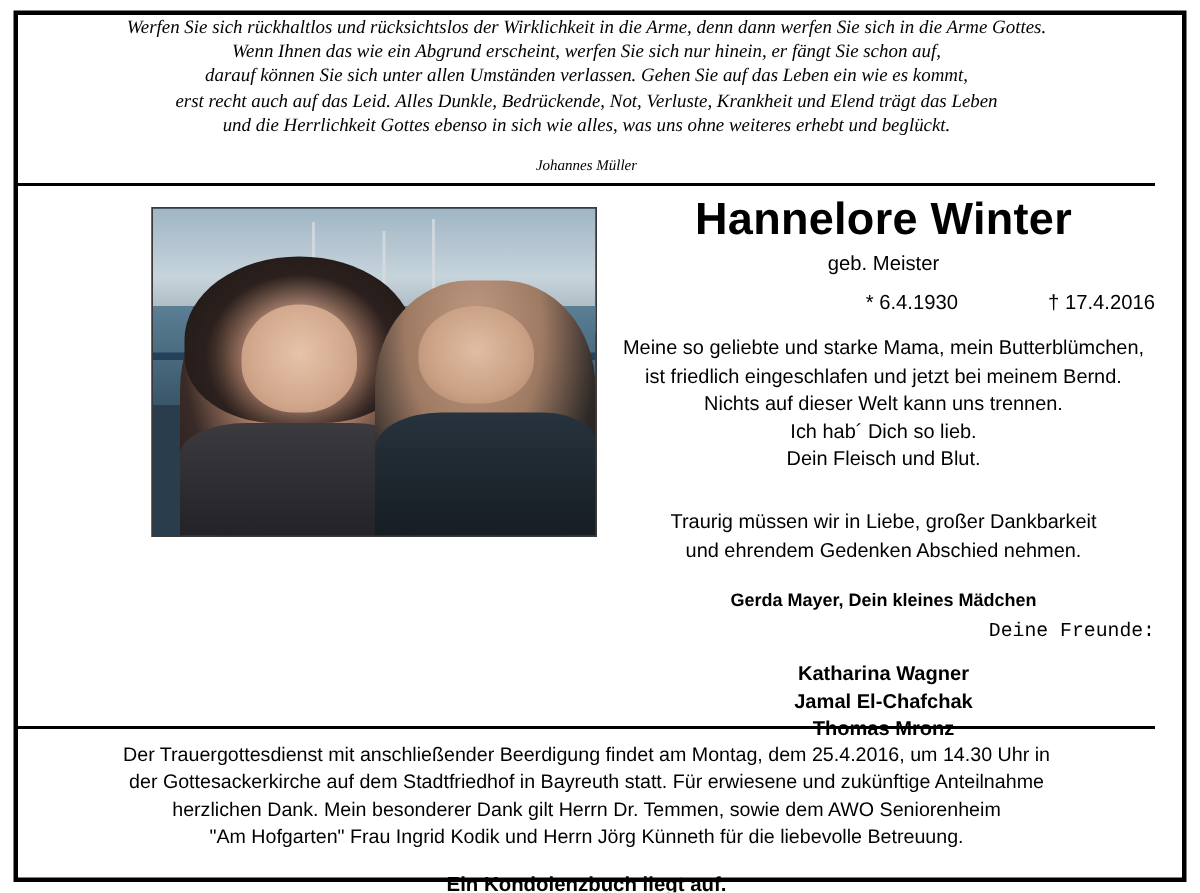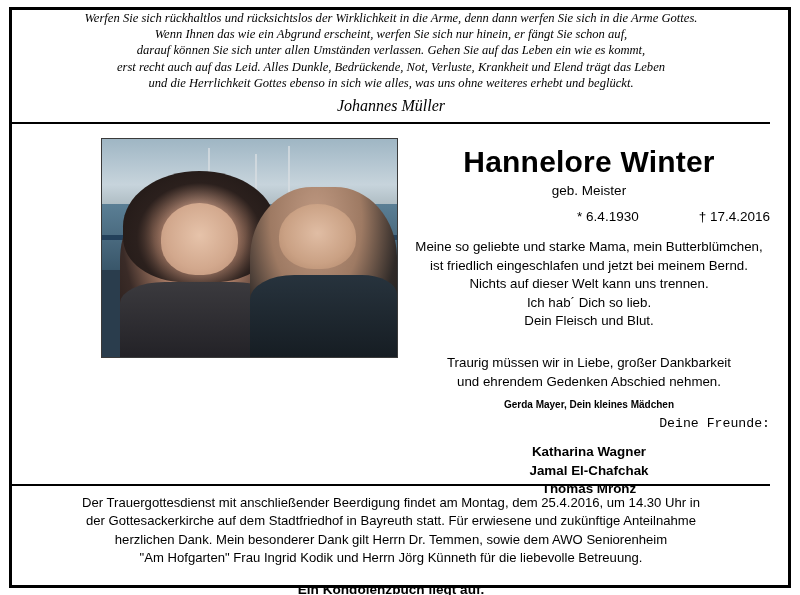--- a/index.html
+++ b/index.html
@@ -46,22 +46,22 @@
     text-align: center;
     font-style: italic;
     font-size: 12.6px;
     line-height: 16.2px;
     font-family: "Liberation Serif", serif;
   }
   .verse .line {
     white-space: nowrap;
   }
   .verse .author {
-    margin-top: 7px;
-    font-size: 16px;
+    margin-top: 12px;
+    font-size: 10px;
     font-style: italic;
   }
 
   .rule-top {
     position: absolute;
     left: 0;
     top: 112px;
     width: 758px;
     height: 2px;
     background: #000000;
@@ -163,21 +163,21 @@
     left: 0; bottom: 0;
     width: 100%; height: 48%;
     background: linear-gradient(180deg, #27333d 0%, #161d23 100%);
     border-radius: 30% 24% 0 0;
   }
 
   
   .rightcol {
     position: absolute;
     left: 396px;
-    top: 135px;
+    top: 120px;
     width: 362px;
     text-align: center;
   }
   .name {
     font-size: 30px;
     font-weight: bold;
     line-height: 34px;
     font-family: "Liberation Sans", sans-serif;
     letter-spacing: .2px;
   }
@@ -201,22 +201,22 @@
     line-height: 18.6px;
     font-family: "Liberation Sans", sans-serif;
   }
   .body-text2 {
     margin-top: 23px;
     font-size: 13.3px;
     line-height: 18.6px;
     font-family: "Liberation Sans", sans-serif;
   }
   .signature {
-    margin-top: 8px;
-    font-size: 10px;
+    margin-top: 17px;
+    font-size: 12px;
     font-weight: bold;
     font-family: "Liberation Sans", sans-serif;
   }
   .friends-label {
     margin-top: 6px;
     font-size: 13.2px;
     font-family: Liberation Mono, monospace;
     text-align: right;
   }
   .friends {

